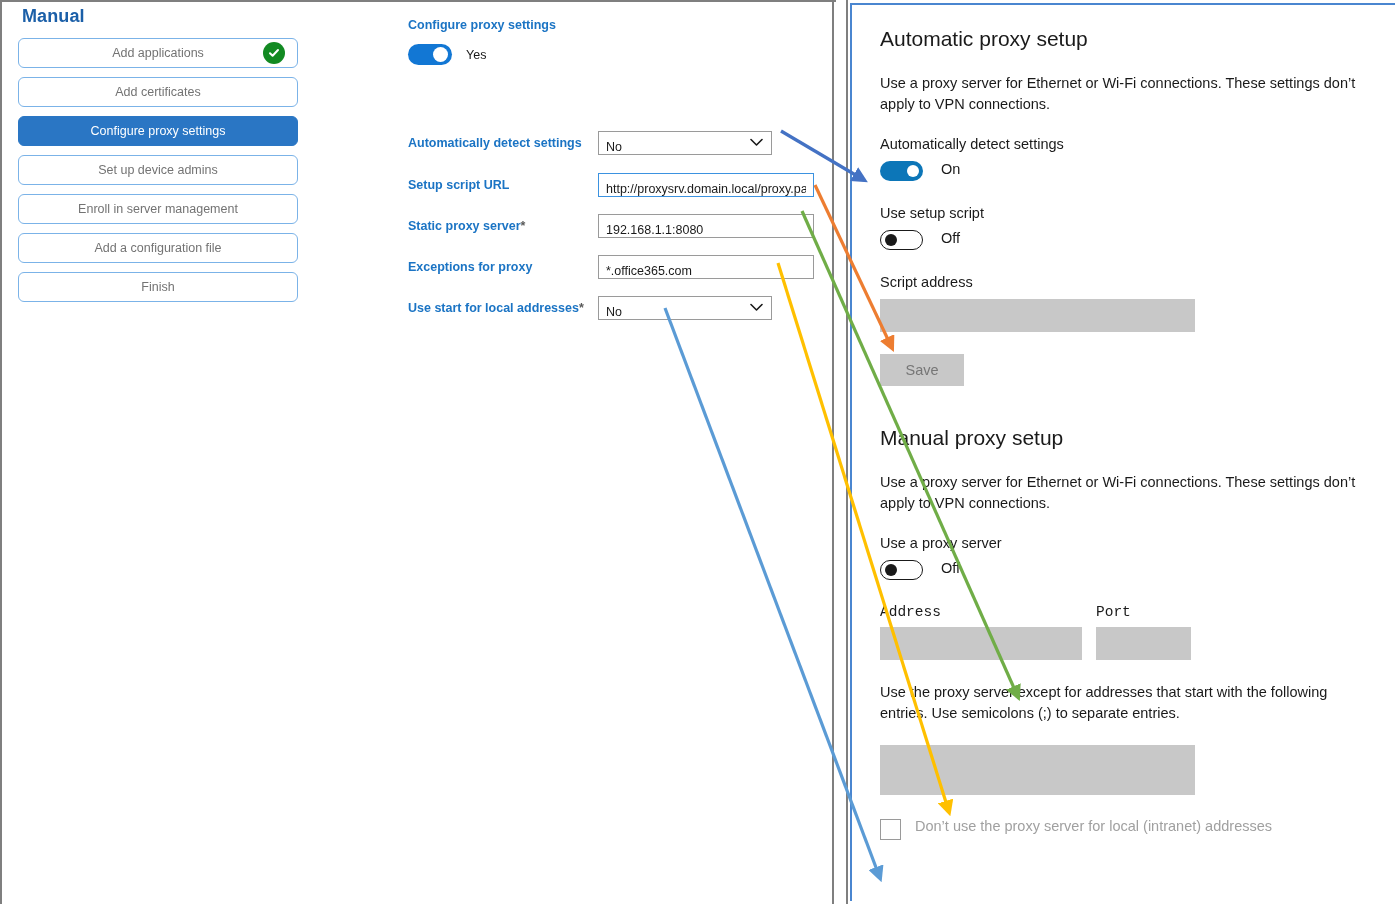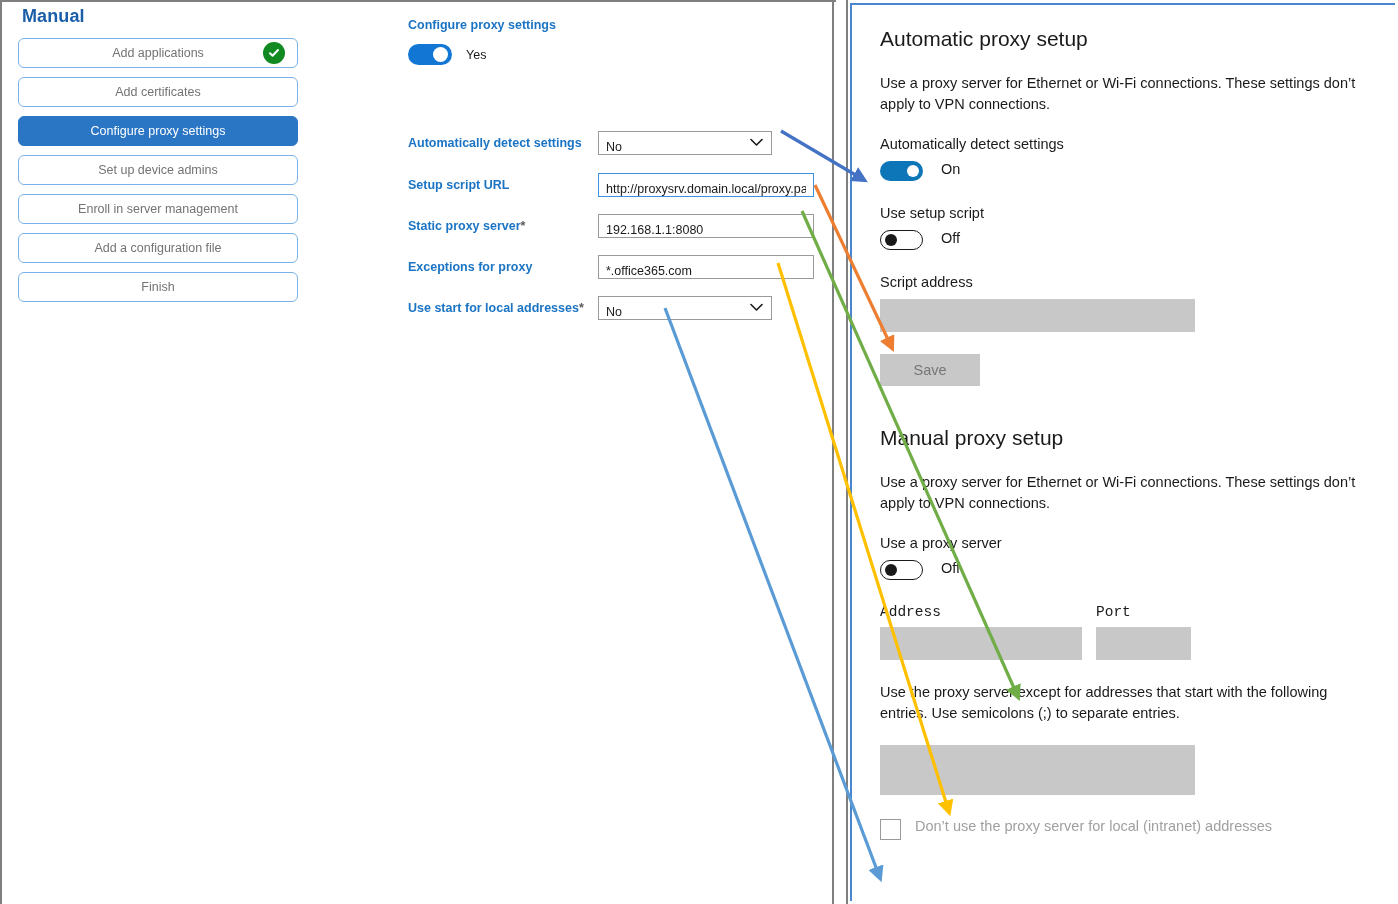--- a/index.html
+++ b/index.html
@@ -73,21 +73,21 @@
   .wtgl{width:43px;height:20px;border-radius:10px;position:relative;flex:none;box-sizing:border-box;}
   .wtgl.on{background:#0c76b8;}
   .wtgl.off{background:#ffffff;border:1.5px solid #1a1a1a;}
   .wtgl .wknob{position:absolute;top:50%;transform:translateY(-50%);width:12px;height:12px;border-radius:50%;}
   .wtgl.on .wknob{right:4px;background:#ffffff;}
   .wtgl.off .wknob{left:4px;background:#1a1a1a;}
   .wtgl-label{font-size:14.5px;color:#1a1a1a;}
   .disabled-box{background:#c8c8c8;height:33px;width:315px;margin-bottom:22px;}
   .disabled-box.tall{height:50px;width:315px;}
   .disabled-btn{
-    background:#c8c8c8;width:100px;height:32px;margin-bottom:40px;
+    background:#c8c8c8;width:84px;height:32px;margin-bottom:40px;
     display:flex;align-items:center;justify-content:center;
     font-size:14.5px;color:#767676;
   }
   .addr-row{display:flex;gap:14px;margin-bottom:22px;}
   .addr-col .win-lbl{margin-bottom:7px;font-family:Liberation Mono, monospace;}
   .addr-box{background:#c8c8c8;height:33px;}
   .addr-box.a{width:202px;}
   .addr-box.p{width:95px;}
   .chk-row{display:flex;align-items:flex-start;gap:14px;margin-top:8px;}
   .chkbox{width:19px;height:19px;border:1.5px solid #9a9a9a;background:#ffffff;flex:none;margin-top:2px;}

